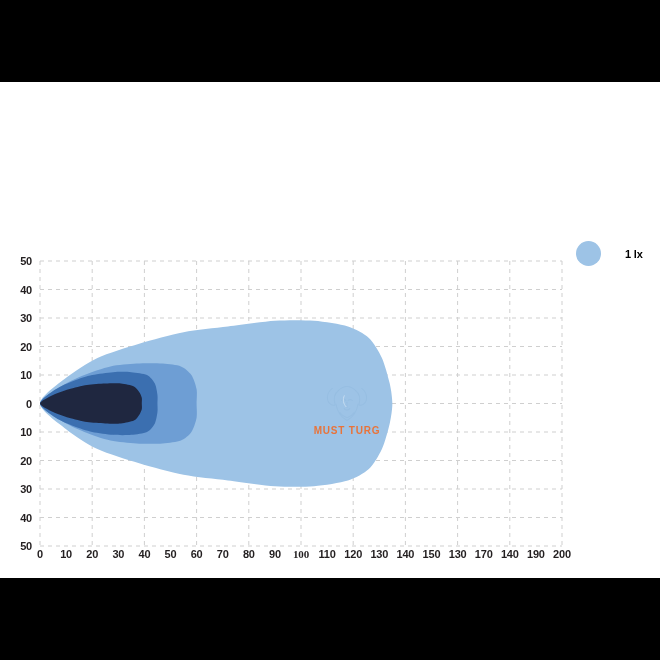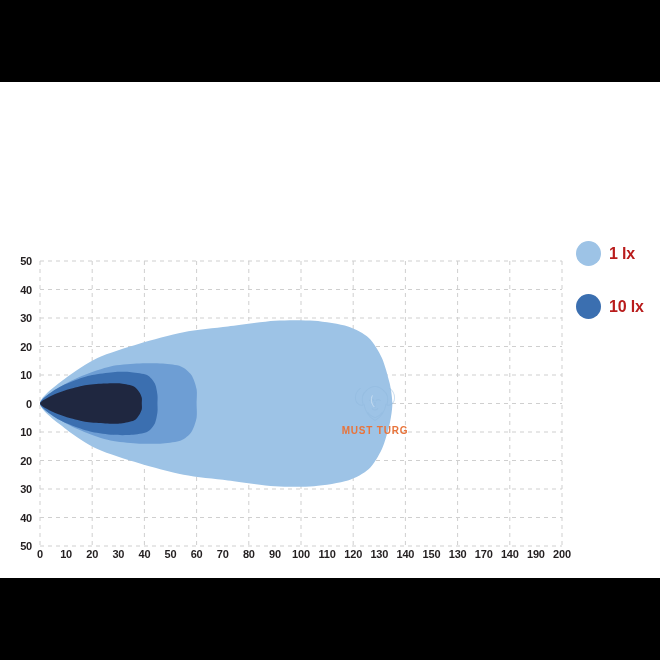--- a/index.html
+++ b/index.html
@@ -79,21 +79,20 @@
   }
 
   
   #watermark {
     position: absolute;
     left: 307px;
     top: 218px;
     width: 80px;
     height: 62px;
     pointer-events: none;
-    margin-left: 28px;
   }
   #watermark-text {
     position: absolute;
     left: 0;
     top: 44px;
     width: 80px;
     text-align: center;
     color: #e8743b;
     font-family: "Liberation Sans", sans-serif;
     font-weight: bold;
@@ -122,25 +121,25 @@
     align-items: center;
     height: 53px;
   }
   .legend-swatch {
     width: 25px;
     height: 25px;
     border-radius: 50%;
     flex: 0 0 auto;
   }
   .legend-label {
-    margin-left: 8px;
-    color: #b91c1c;
+    margin-left: 24px;
+    color: #000000;
     font-family: "Liberation Sans", sans-serif;
     font-weight: bold;
-    font-size: 16px;
+    font-size: 11px;
     white-space: nowrap;
     letter-spacing: -0.2px;
   }
 </style>
 </head>
 <body>
 
 <div id="stage">
 
   <div id="letterbox-top"></div>
@@ -205,21 +204,21 @@
           <div class="tick xtick" style="left: 40px;">0</div>
           <div class="tick xtick" style="left: 66.1px;">10</div>
           <div class="tick xtick" style="left: 92.2px;">20</div>
           <div class="tick xtick" style="left: 118.3px;">30</div>
           <div class="tick xtick" style="left: 144.4px;">40</div>
           <div class="tick xtick" style="left: 170.5px;">50</div>
           <div class="tick xtick" style="left: 196.6px;">60</div>
           <div class="tick xtick" style="left: 222.7px;">70</div>
           <div class="tick xtick" style="left: 248.8px;">80</div>
           <div class="tick xtick" style="left: 274.9px;">90</div>
-          <div class="tick xtick" style="left: 301px;">100</div>
+          <div class="tick xtick" style="left: 301px; font-family: Liberation Serif, serif;">100</div>
           <div class="tick xtick" style="left: 327.1px;">110</div>
           <div class="tick xtick" style="left: 353.2px;">120</div>
           <div class="tick xtick" style="left: 379.3px;">130</div>
           <div class="tick xtick" style="left: 405.4px;">140</div>
           <div class="tick xtick" style="left: 431.5px;">150</div>
           <div class="tick xtick" style="left: 457.6px;">130</div>
           <div class="tick xtick" style="left: 483.7px;">170</div>
           <div class="tick xtick" style="left: 509.8px;">140</div>
           <div class="tick xtick" style="left: 535.9px;">190</div>
           <div class="tick xtick" style="left: 562px;">200</div>
@@ -247,23 +246,19 @@
         <div id="watermark-text">MUST TURG</div>
       </div>
 
     </div>
 
     <div id="legend">
         <div class="legend-row">
           <span class="legend-swatch" style="background: rgb(157, 195, 230);"></span>
           <span class="legend-label">1 lx</span>
         </div>
-        <div class="legend-row">
-          <span class="legend-swatch" style="background: rgb(59, 111, 176);"></span>
-          <span class="legend-label">10 lx</span>
-        </div>
       </div>
 
   </div>
 
   <div id="letterbox-bottom"></div>
 
 </div>
 
 </body></html>

